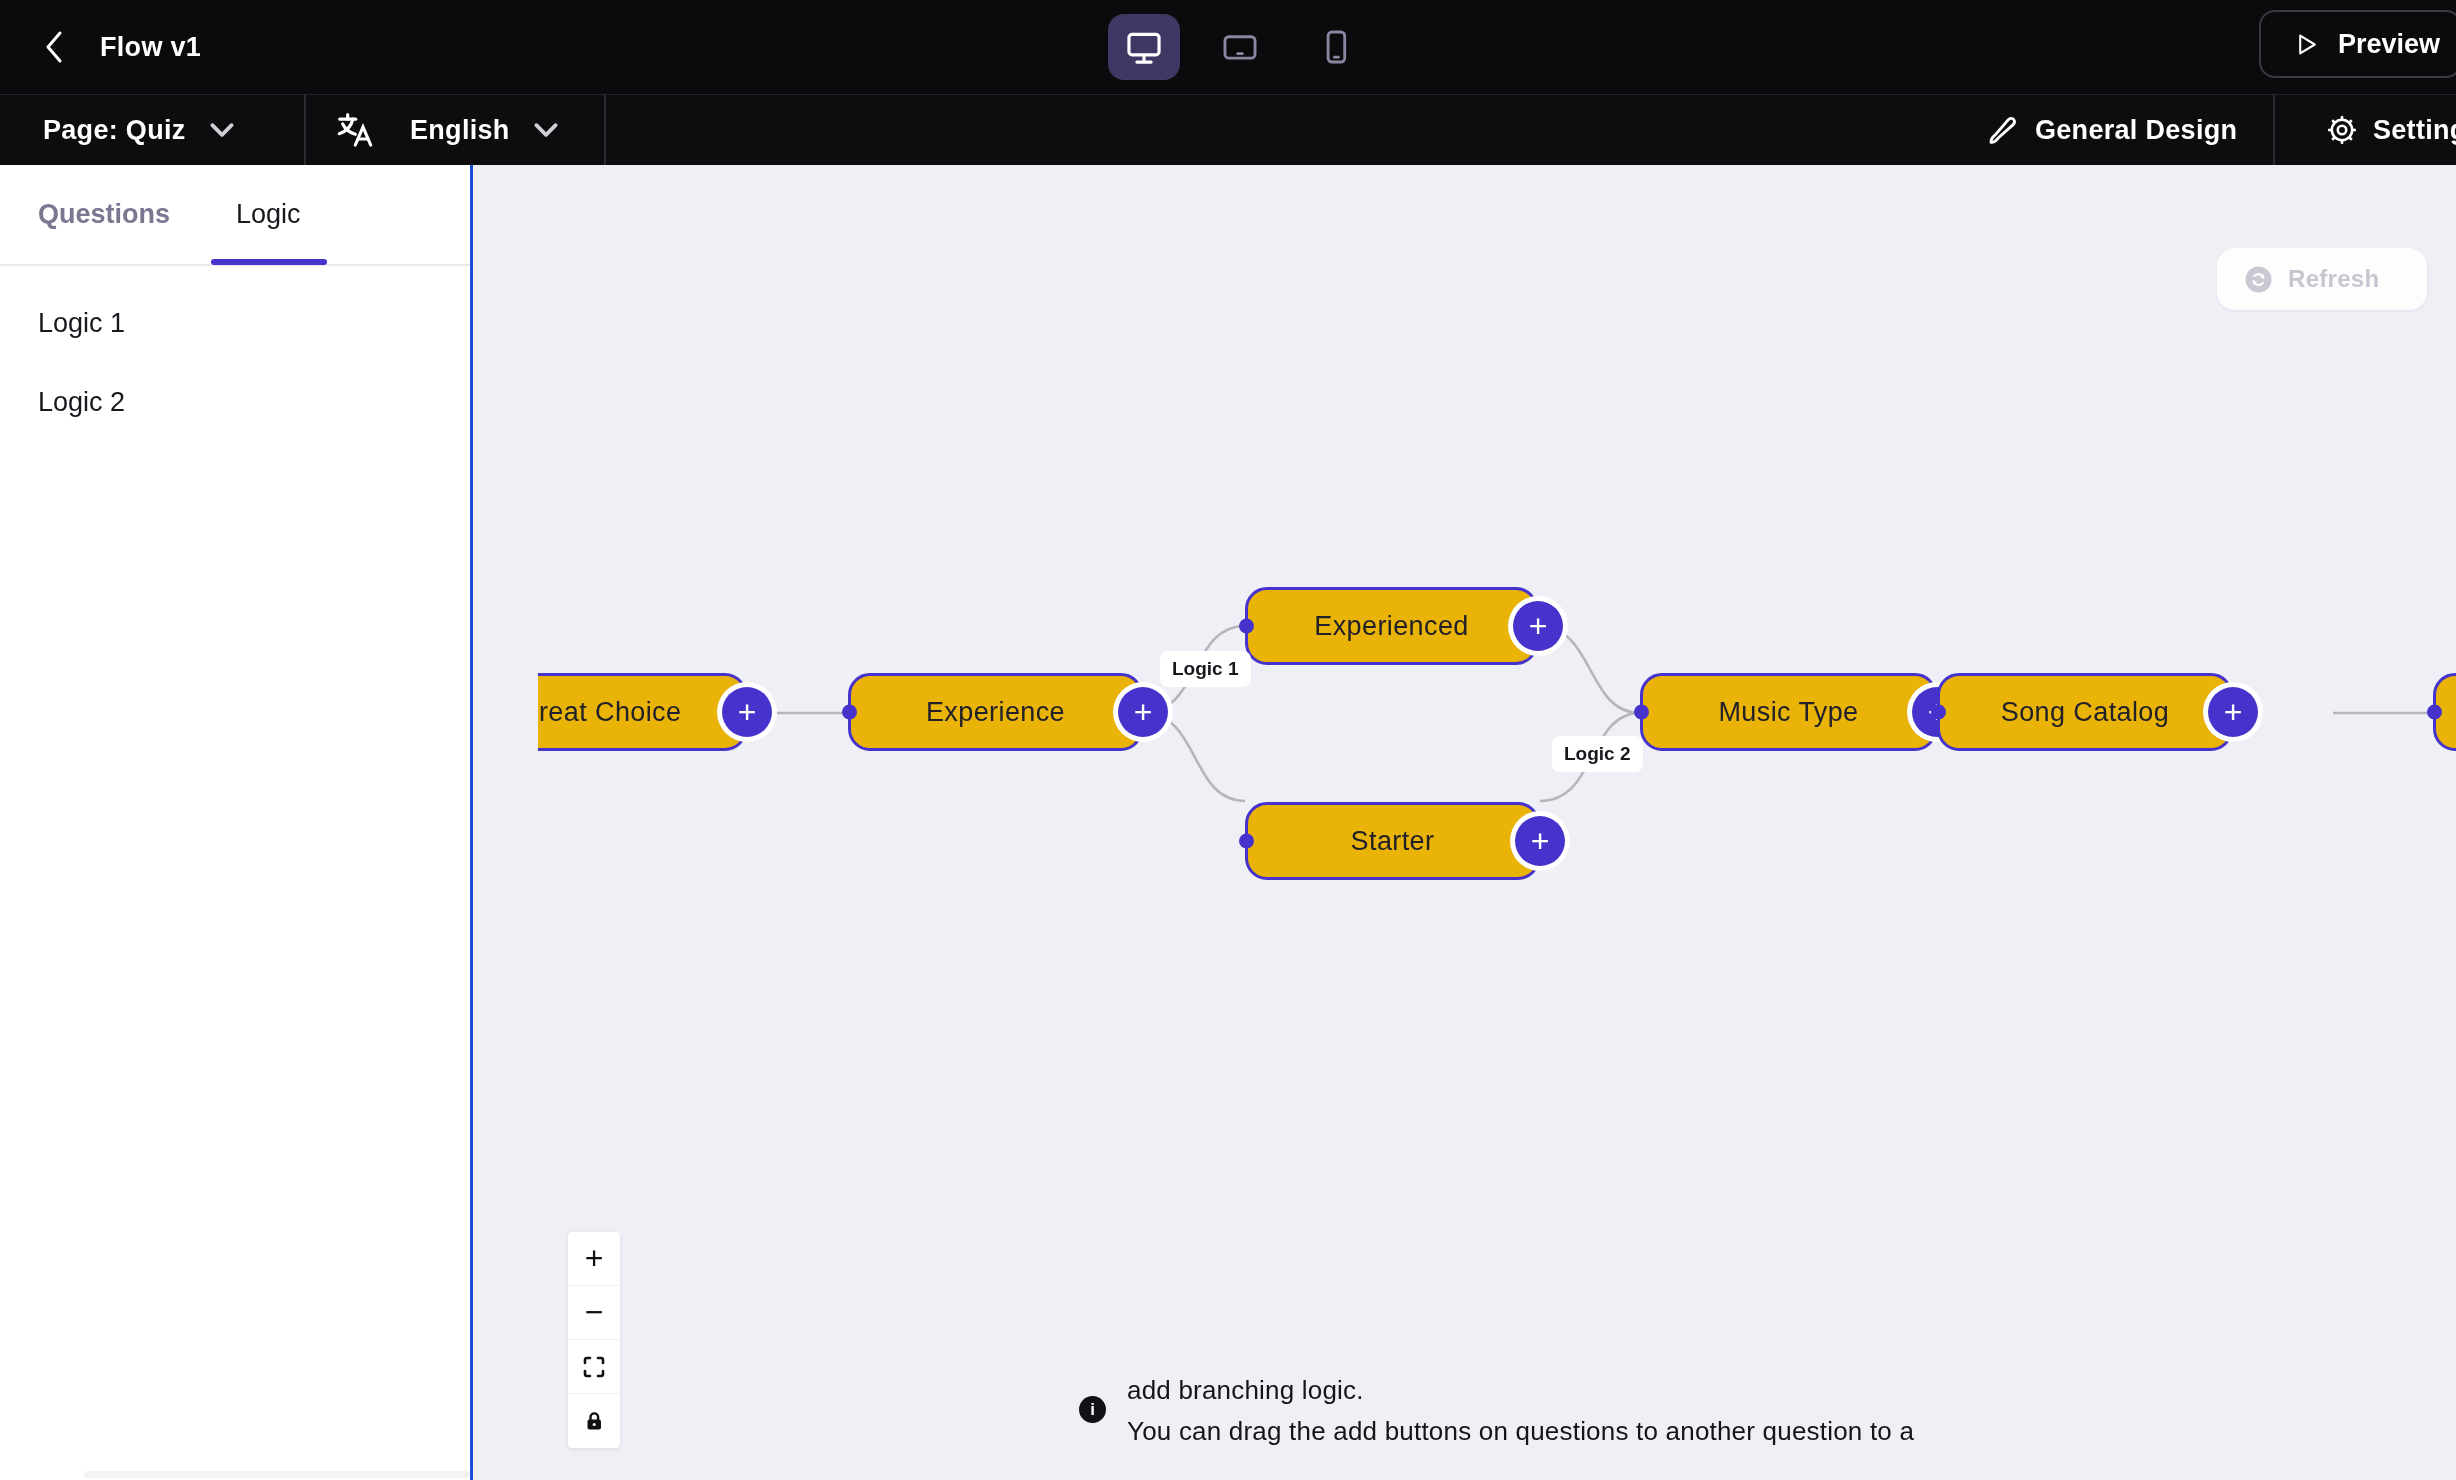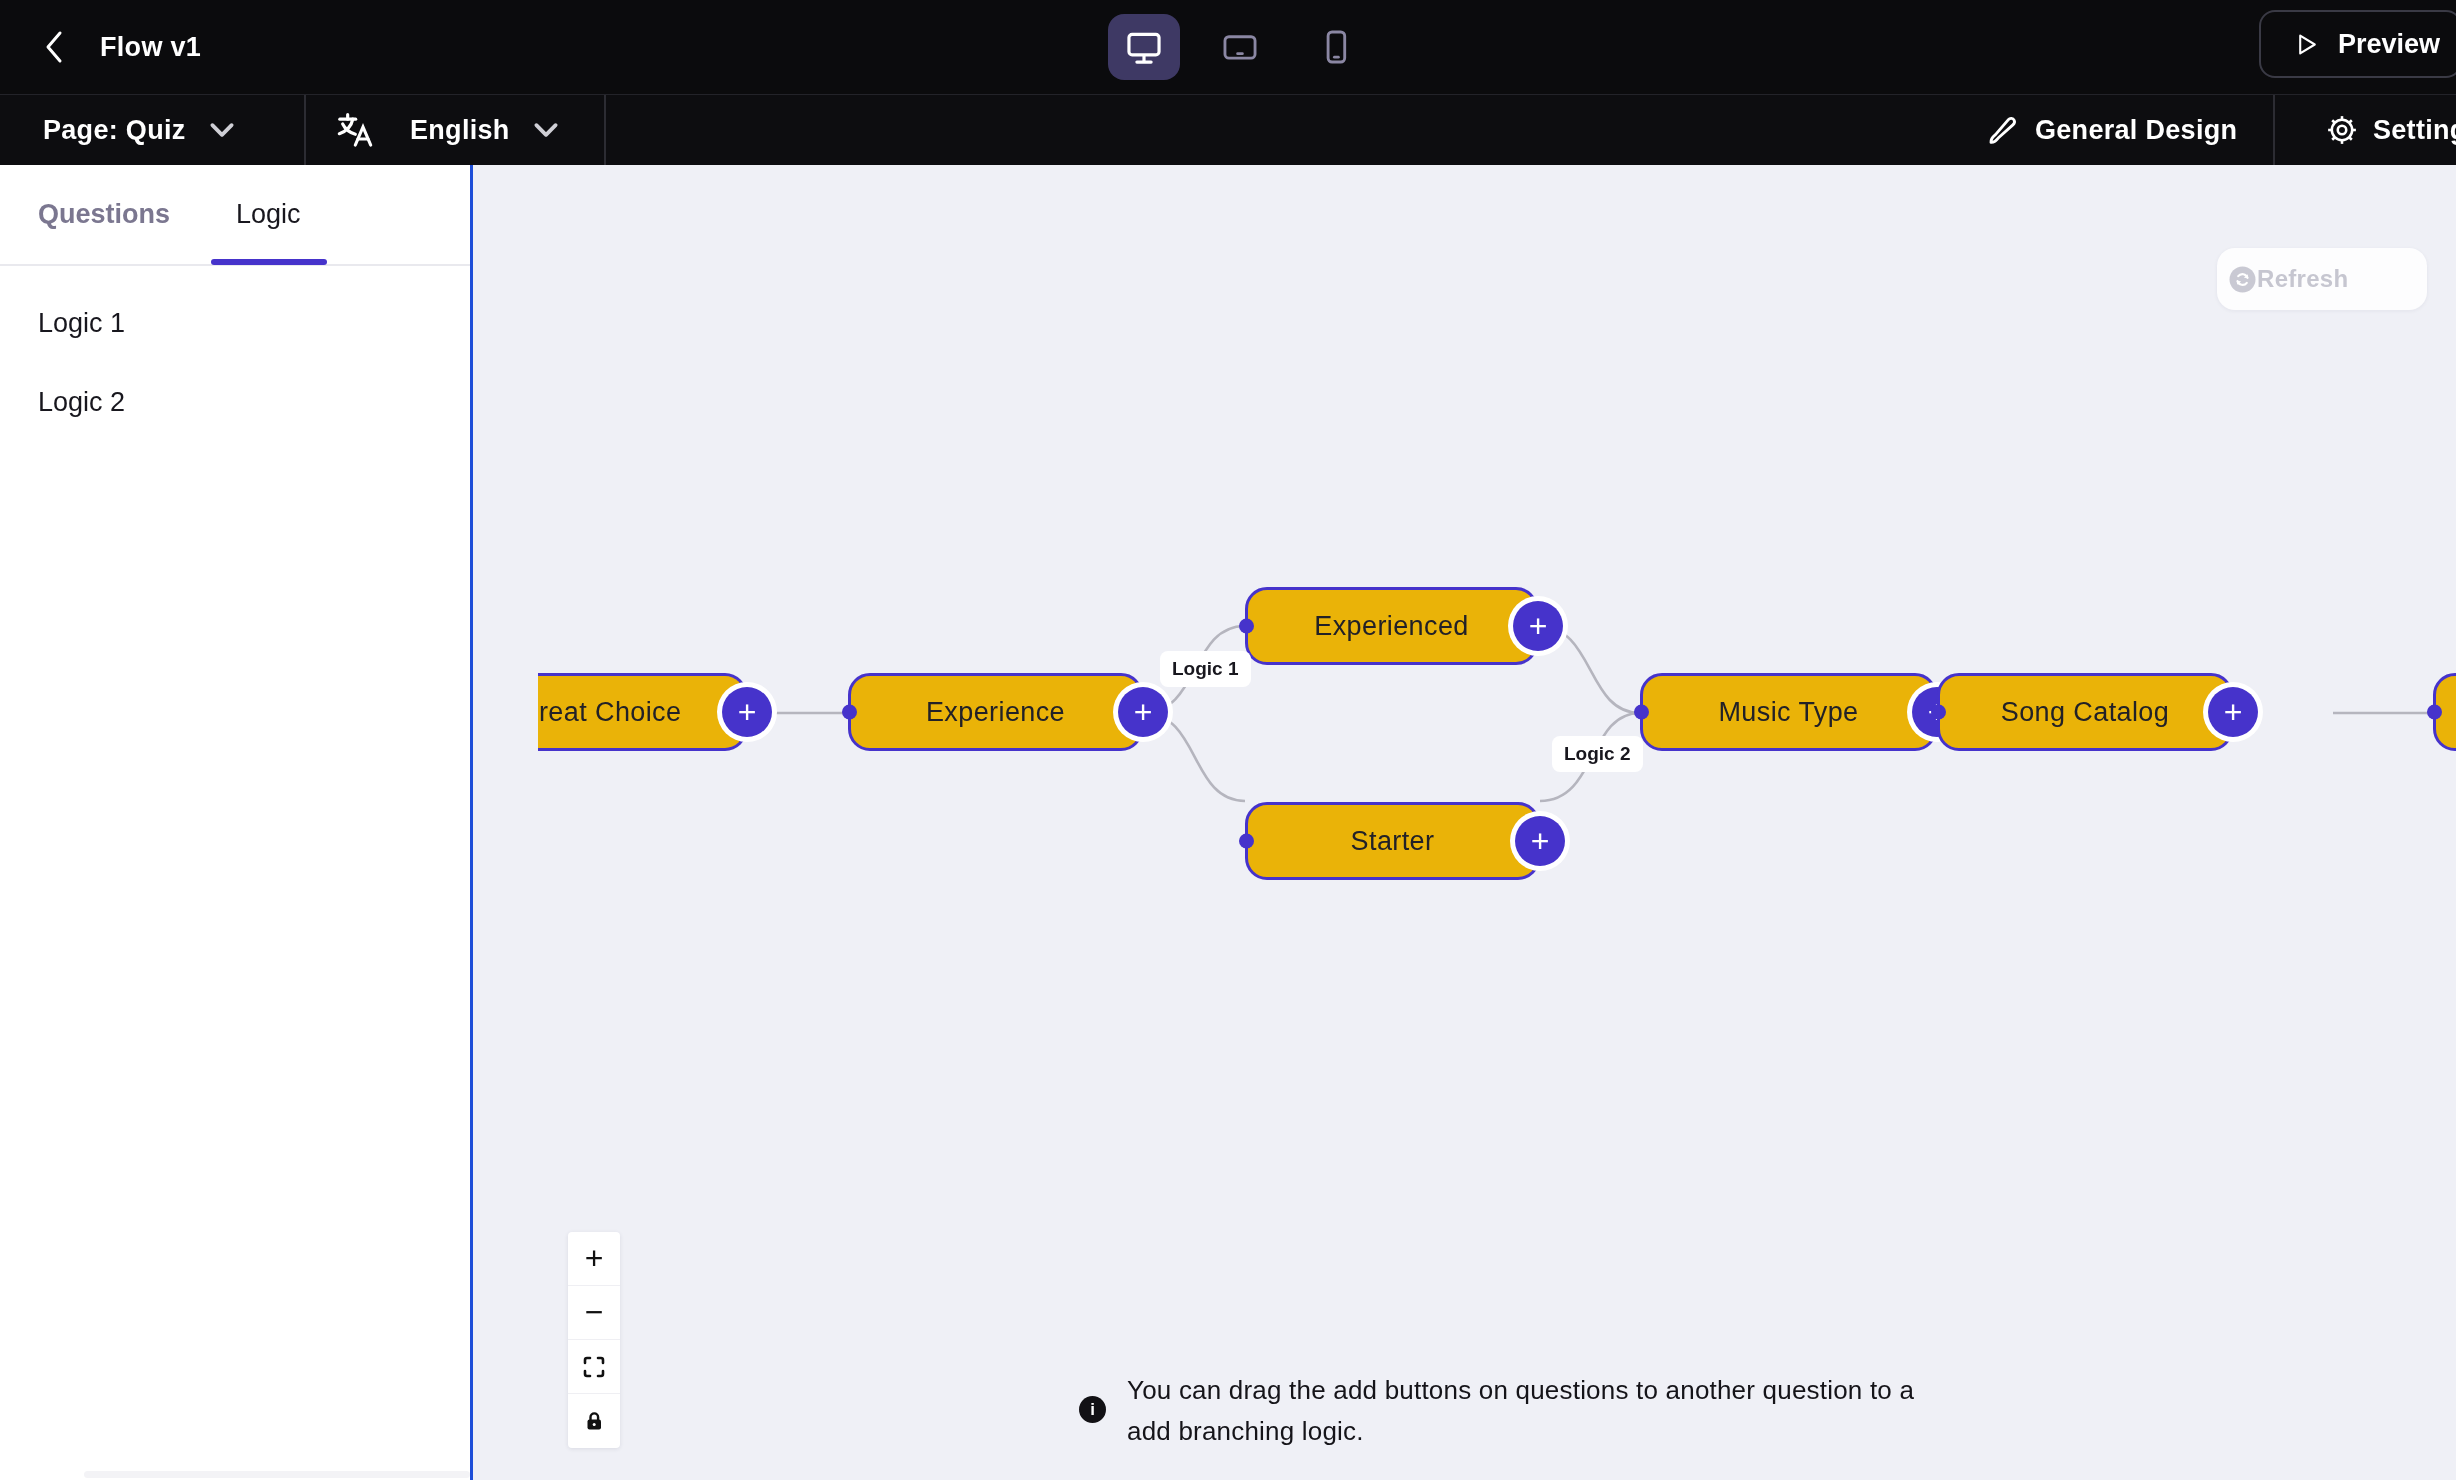--- a/index.html
+++ b/index.html
@@ -25,21 +25,21 @@
   .sidebar{position:absolute;left:0;top:164px;width:473px;height:1316px;background:#fff;z-index:40;border-right:3px solid #1d4ed8;box-sizing:border-box;}
   .tabs{position:absolute;left:0;top:0;width:100%;height:102px;border-bottom:2px solid #e9e9ee;box-sizing:border-box;}
   .tab{position:absolute;top:0;height:100px;display:flex;align-items:center;font-size:27px;cursor:pointer;}
   .tab.inactive{left:38px;color:#7b7790;font-weight:600;}
   .tab.active{left:236px;color:#18171e;font-weight:400;}
   .tab-underline{position:absolute;left:211px;top:95px;width:116px;height:6px;border-radius:3px;background:#4633cb;}
   .side-item{position:absolute;left:38px;width:380px;height:52px;display:flex;align-items:center;font-size:27px;color:#18171e;font-weight:500;cursor:pointer;}
   .side-scroll{position:absolute;left:84px;bottom:2px;width:386px;height:7px;border-radius:4px;background:#f3f3f6;}
   
   .refresh-btn{position:absolute;left:2217px;top:248px;width:210px;height:62px;background:#fdfdfe;border-radius:18px;z-index:10;
-    display:flex;align-items:center;gap:1px;padding-left:12px;box-sizing:border-box;box-shadow:0 1px 4px rgba(40,40,70,.06);}
+    display:flex;align-items:center;gap:16px;padding-left:28px;box-sizing:border-box;box-shadow:0 1px 4px rgba(40,40,70,.06);}
   .refresh-btn span{color:#c6c6d0;font-size:24px;font-weight:600;letter-spacing:.3px;}
   .zoom-panel{position:absolute;left:568px;top:1232px;width:52px;z-index:10;background:#fff;border-radius:4px;
     box-shadow:0 1px 4px rgba(40,40,70,.10);display:flex;flex-direction:column;}
   .zoom-btn{width:52px;height:54px;display:flex;align-items:center;justify-content:center;border-bottom:1px solid #efeff3;box-sizing:border-box;cursor:pointer;
     font-size:32px;font-weight:500;color:#111;}
   .zoom-btn:last-child{border-bottom:none;}
   .hint{position:absolute;left:1127px;top:1370px;z-index:10;color:#151419;font-size:26px;font-weight:500;line-height:41px;letter-spacing:.2px;}
   .hint-icon{position:absolute;left:1079px;top:1396px;width:27px;height:27px;border-radius:50%;background:#121115;color:#fff;
     display:flex;align-items:center;justify-content:center;font-size:17px;font-weight:700;z-index:10;}
   
@@ -149,22 +149,22 @@
       <svg width="24" height="24" viewBox="0 0 24 24">
         <path d="M8.5,11 V8.2 a3.8,3.8 0 0 1 7.6,0 V11" stroke="#111" stroke-width="2.4" fill="none"></path>
         <rect x="5.5" y="10.5" width="13.5" height="10" rx="2" fill="#111"></rect>
         <circle cx="12.2" cy="15.5" r="1.5" fill="#fff"></circle>
       </svg>
     </div>
   </div>
 
   <div class="hint-icon">i</div>
   <div class="hint">
+    <div>add branching logic.</div>
     <div>You can drag the add buttons on questions to another question to a</div>
-    <div>add branching logic.</div>
   </div>
 
   <div class="sidebar">
     <div class="tabs">
       <div class="tab inactive">Questions</div>
       <div class="tab active">Logic</div>
       <div class="tab-underline"></div>
     </div>
     <div class="side-item" style="top:133px;">Logic 1</div>
     <div class="side-item" style="top:212px;">Logic 2</div>

